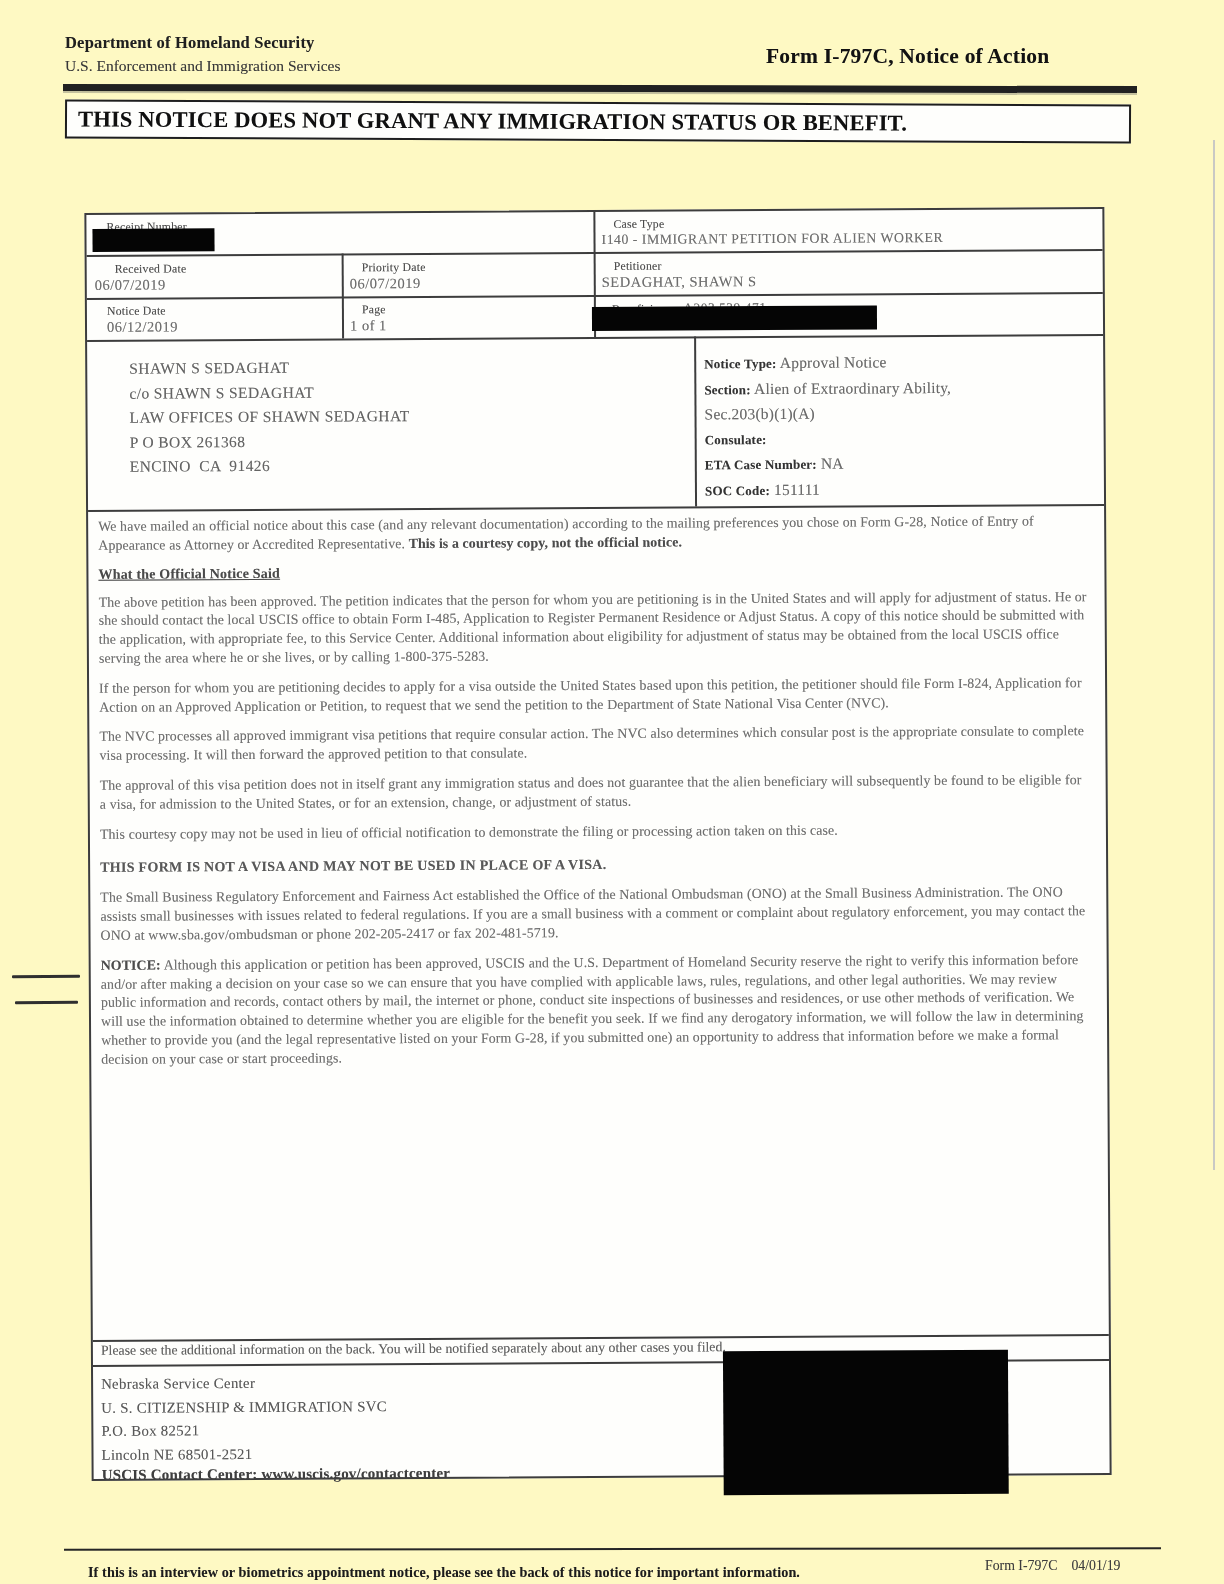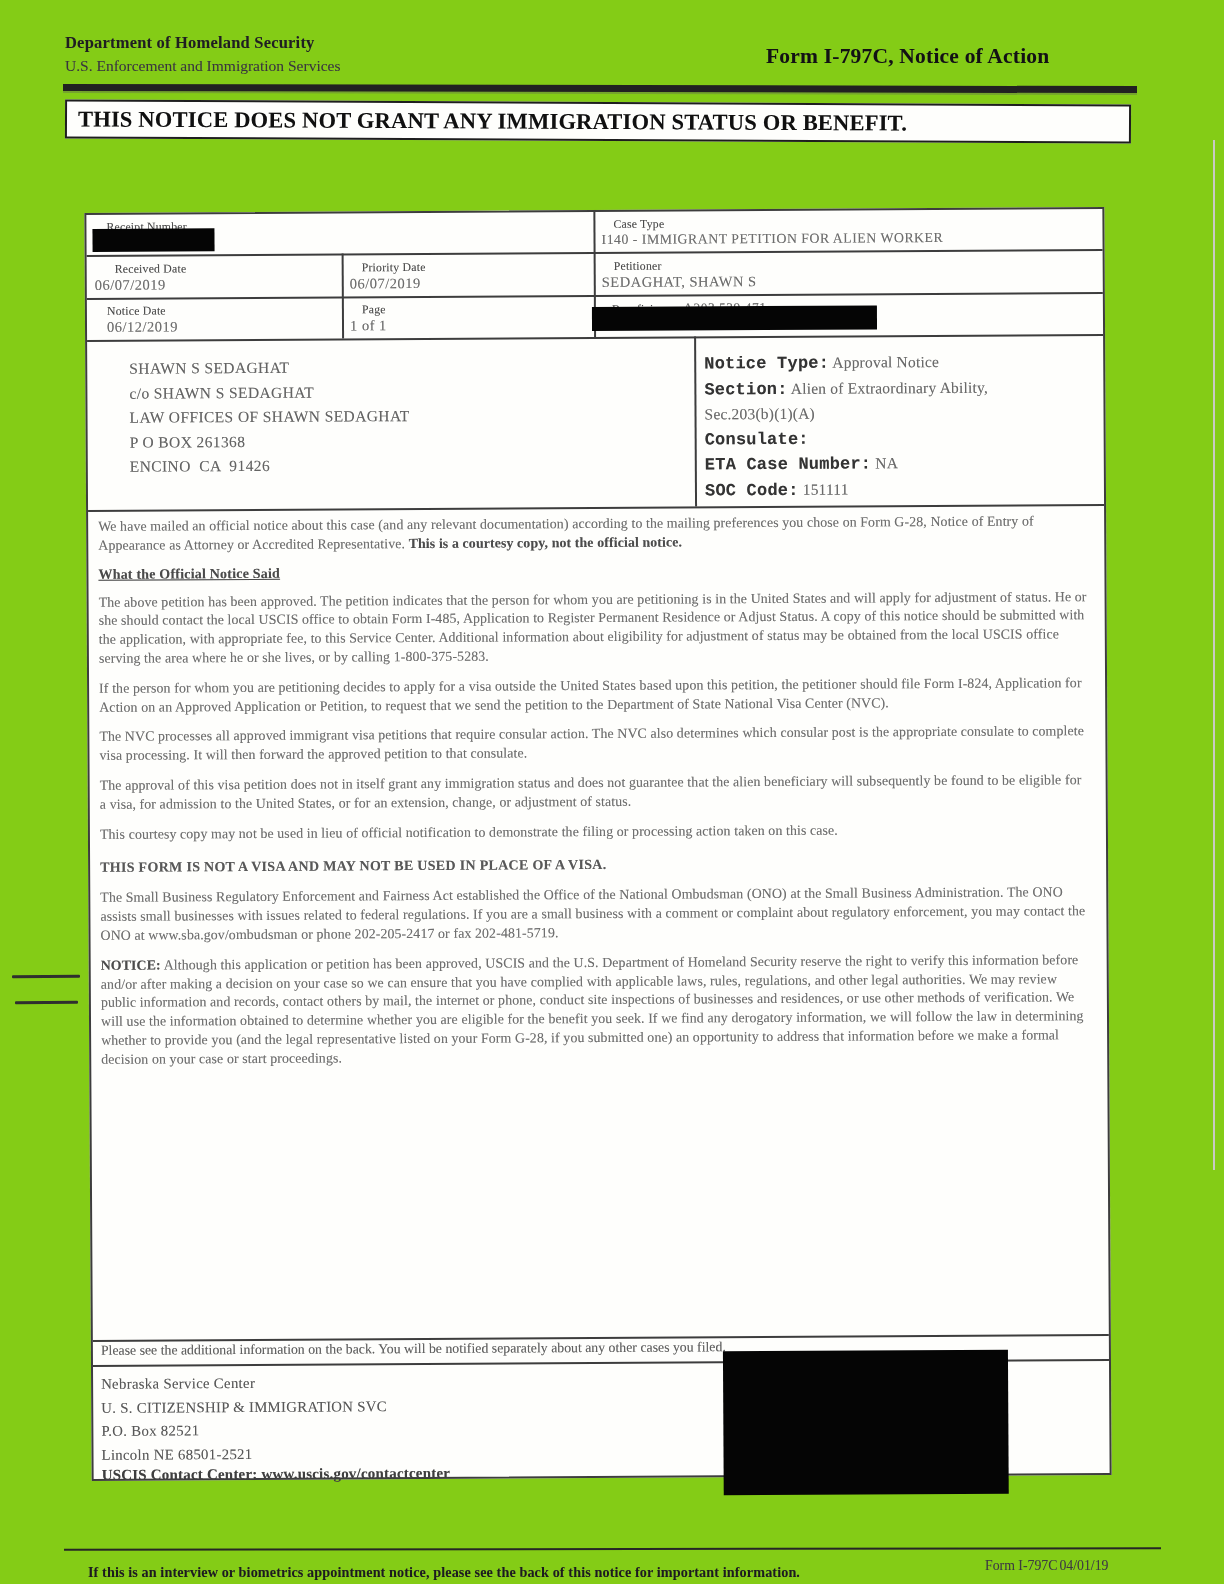--- a/index.html
+++ b/index.html
@@ -4,21 +4,21 @@
 <style>
   * { margin:0; padding:0; box-sizing:border-box; }
   html, body { width:1224px; height:1584px; }
   body {
     font-family:"Liberation Serif", serif;
     background:#fdfdfb;
     position:relative;
     color:#555;
     text-shadow:0 0 0.6px rgba(110,110,110,0.45);
   }
-  .page { position:absolute; inset:0; overflow:hidden; background:#84cc16; }
+  .page { position:absolute; inset:0; overflow:hidden; background:#fef9c3; }
 
   
   .hdr-left { position:absolute; left:65px; top:33px; }
   .hdr-agency1 { font-weight:bold; font-size:16.5px; color:#1f1f1f; letter-spacing:0.2px; }
   .hdr-agency2 { font-size:15.5px; color:#383838; margin-top:4px; }
   .hdr-right { position:absolute; left:766px; top:44px; font-weight:bold; font-size:21.5px; color:#121212; letter-spacing:0.2px; }
   .black-bar { position:absolute; left:63px; top:85px; width:1074px; height:7px; background:#212121; transform:rotate(0.12deg); box-shadow:0 2px 0 rgba(90,90,90,0.35); }
   .banner-box { position:absolute; left:65px; top:102px; width:1066px; height:39px; border:2px solid #1e1e1e; transform:rotate(0.28deg); display:flex; align-items:center; padding-left:11px; background:#fefefc; }
   .banner-text { font-weight:bold; font-size:22.5px; color:#101010; letter-spacing:0.2px; }
 
@@ -32,21 +32,21 @@
   .tvalue { font-size:14.5px; color:#6e6e6e; letter-spacing:0.5px; }
   .cell { position:absolute; }
 
   .redaction { position:absolute; background:#050505; }
 
   
   .addr-block { position:absolute; left:42px; top:142px; }
   .addr-line { font-size:15.5px; color:#646464; line-height:24.5px; letter-spacing:0.4px; white-space:pre-wrap; }
   .ni-block { position:absolute; left:617px; top:140px; }
   .ni-line { font-size:15.5px; line-height:24.5px; color:#6a6a6a; letter-spacing:0.2px; }
-  .ni-line b { color:#333; font-size:17px;font-family:Liberation Mono, monospace; }
+  .ni-line b { color:#333; font-size:13px; }
 
   
   .body-content { position:absolute; left:10px; right:16px; top:303px; }
   .body-content p { font-size:13.9px; line-height:18.8px; color:#6f6f6f; margin-bottom:11px; letter-spacing:0.1px; }
   .body-content .intro b { color:#4c4c4c; }
   .section-heading { font-weight:bold; text-decoration:underline; color:#4a4a4a; font-size:14px; margin-bottom:11px; letter-spacing:0.2px; }
   .visa-warning { font-weight:bold; color:#585858; font-size:14px; margin:16px 0 13px 0; letter-spacing:0.3px; }
   .notice-para b { color:#4c4c4c; }
 
   
@@ -58,21 +58,21 @@
   
   .margin-dash { position:absolute; background:#2f2f2f; height:3px; border-radius:1px; }
   .dash1 { left:12px; top:975px; width:68px; transform:rotate(-0.4deg); }
   .dash2 { left:15px; top:1001px; width:63px; transform:rotate(-0.4deg); }
   .edge-artifact { position:absolute; left:1213px; top:140px; width:2px; height:1030px; background:#c9c9c4; }
 
   
   .footer-line { position:absolute; left:64px; top:1548px; width:1097px; height:2px; background:#262626; transform:rotate(-0.08deg); }
   .footer-note { position:absolute; left:88px; top:1556px; font-weight:bold; font-size:14.2px; color:#1c1c1c; letter-spacing:0.1px;margin-top:8px; }
   .footer-form { position:absolute; left:985px; top:1558px; font-size:13.8px; color:#3c3c3c; }
-  .footer-form .fdate { margin-left:2px; }
+  .footer-form .fdate { margin-left:14px; }
 </style>
 </head>
 <body>
 
 <div class="page">
 
   <div class="hdr-left">
     <div class="hdr-agency1">Department of Homeland Security</div>
     <div class="hdr-agency2">U.S. Enforcement and Immigration Services</div>
   </div>

